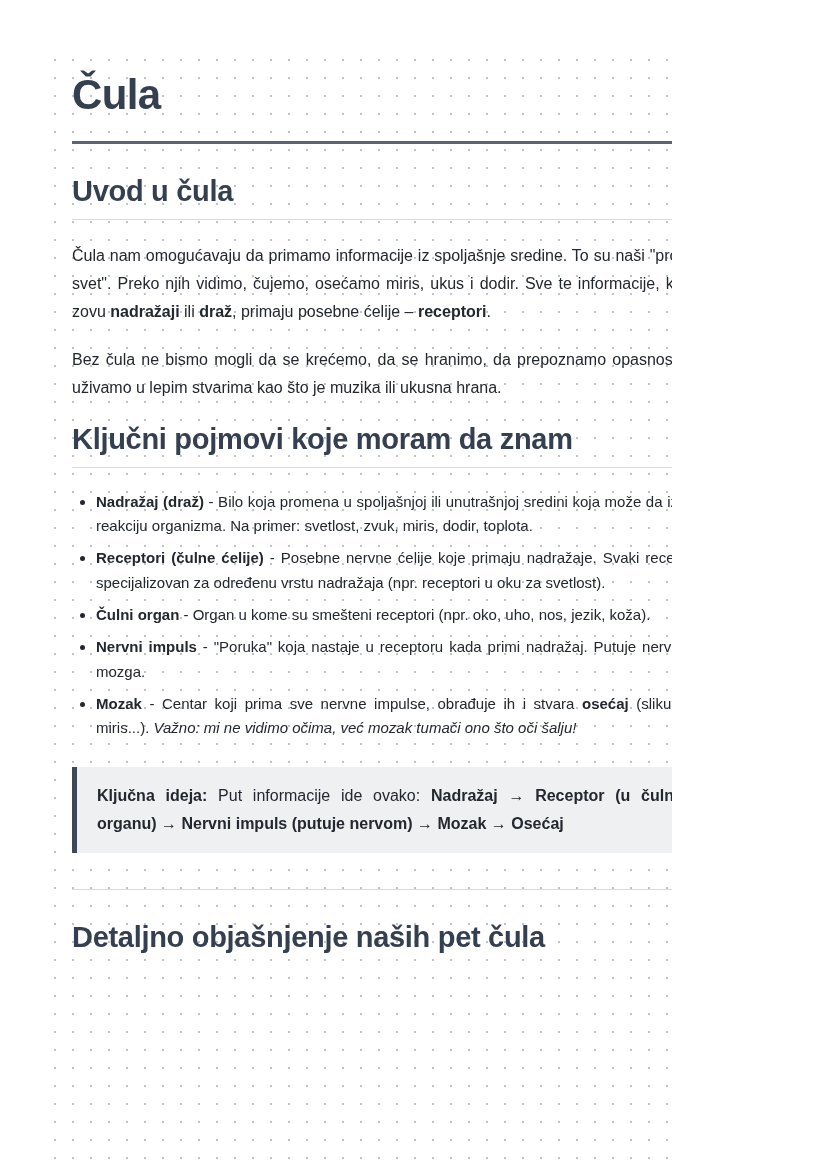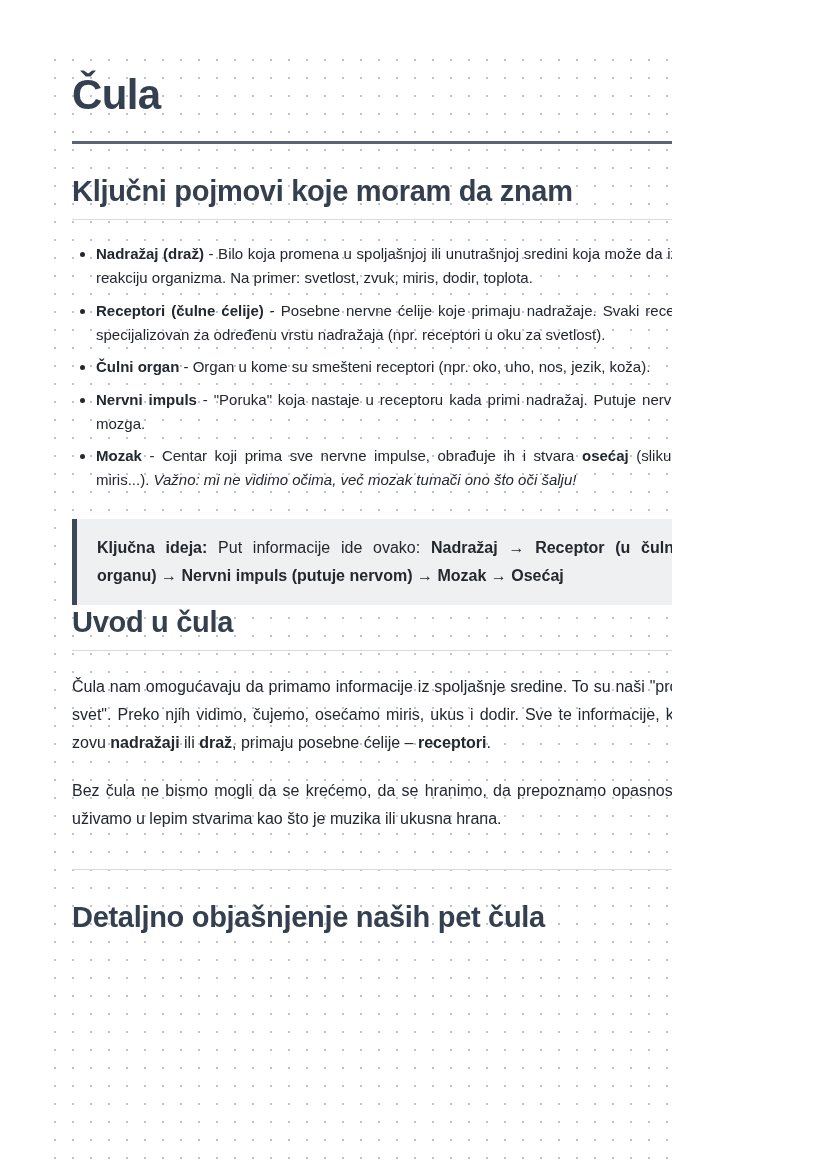--- a/index.html
+++ b/index.html
@@ -135,43 +135,43 @@
   <div class="dot-field">
     <div class="backdrop-strip"></div>
   </div>
 
   <div class="content">
 
     <h1 class="doc-title">Čula</h1>
     <hr class="rule-thick">
 
     <section>
+      <h2 class="section-heading">Uvod u čula</h2>
+      <hr class="rule-thin">
+      <p class="body-par rich"><span>Čula nam omogućavaju da primamo informacije iz spoljašnje sredine. To su naši "prozori u svet". Preko njih vidimo, čujemo, osećamo miris, ukus i dodir. Sve te informacije, koje se zovu </span><span class="b">nadražaji</span><span> ili </span><span class="b">draž</span><span>, primaju posebne ćelije – </span><span class="b">receptori</span><span>.</span></p>
+      <p class="body-par rich"><span>Bez čula ne bismo mogli da se krećemo, da se hranimo, da prepoznamo opasnost ili da uživamo u lepim stvarima kao što je muzika ili ukusna hrana.</span></p>
+    </section>
+
+    <section>
       <h2 class="section-heading section-gap">Ključni pojmovi koje moram da znam</h2>
       <hr class="rule-thin">
 
       <ul class="key-list">
         <li class="rich"><span class="b">Nadražaj (draž)</span><span> - Bilo koja promena u spoljašnjoj ili unutrašnjoj sredini koja može da izazove reakciju organizma. Na primer: svetlost, zvuk, miris, dodir, toplota.</span></li>
         <li class="rich"><span class="b">Receptori (čulne ćelije)</span><span> - Posebne nervne ćelije koje primaju nadražaje. Svaki receptor je specijalizovan za određenu vrstu nadražaja (npr. receptori u oku za svetlost).</span></li>
         <li class="rich"><span class="b">Čulni organ</span><span> - Organ u kome su smešteni receptori (npr. oko, uho, nos, jezik, koža).</span></li>
         <li class="rich"><span class="b">Nervni impuls</span><span> - "Poruka" koja nastaje u receptoru kada primi nadražaj. Putuje nervima do mozga.</span></li>
         <li class="rich"><span class="b">Mozak</span><span> - Centar koji prima sve nervne impulse, obrađuje ih i stvara </span><span class="b">osećaj</span><span> (sliku, zvuk, miris...). </span><span class="i">Važno: mi ne vidimo očima, već mozak tumači ono što oči šalju!</span></li>
       </ul>
 
       <div class="callout">
         <p class="rich"><span class="b">Ključna ideja:</span><span> Put informacije ide ovako: </span><span class="b">Nadražaj → Receptor (u čulnom organu) → Nervni impuls (putuje nervom) → Mozak → Osećaj</span></p>
       </div>
     </section>
 
-    <section>
-      <h2 class="section-heading">Uvod u čula</h2>
-      <hr class="rule-thin">
-      <p class="body-par rich"><span>Čula nam omogućavaju da primamo informacije iz spoljašnje sredine. To su naši "prozori u svet". Preko njih vidimo, čujemo, osećamo miris, ukus i dodir. Sve te informacije, koje se zovu </span><span class="b">nadražaji</span><span> ili </span><span class="b">draž</span><span>, primaju posebne ćelije – </span><span class="b">receptori</span><span>.</span></p>
-      <p class="body-par rich"><span>Bez čula ne bismo mogli da se krećemo, da se hranimo, da prepoznamo opasnost ili da uživamo u lepim stvarima kao što je muzika ili ukusna hrana.</span></p>
-    </section>
-
     <hr class="rule-thin post-callout">
 
     <section>
       <h2 class="section-heading final">Detaljno objašnjenje naših pet čula</h2>
     </section>
 
   </div>
 
   <div class="watermark">(c) Knowunity 2025</div>
 

